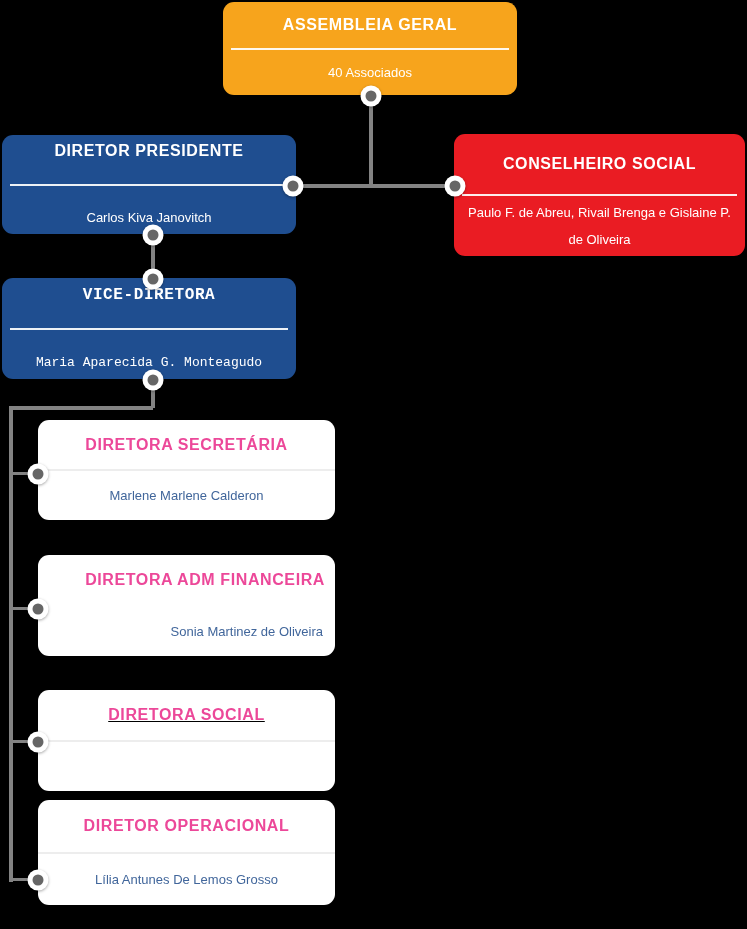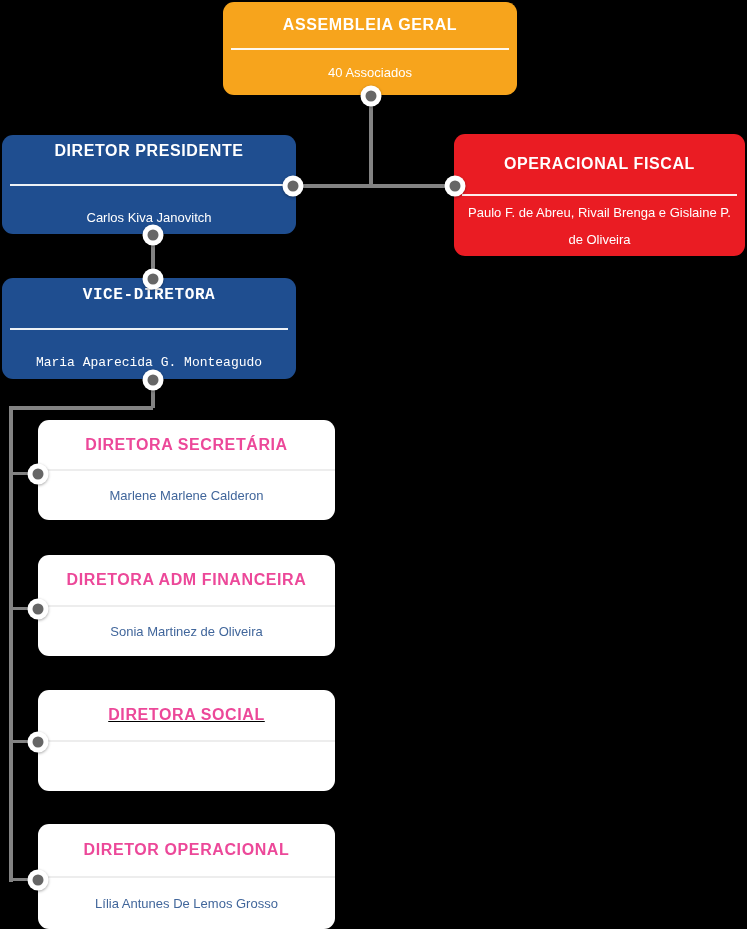--- a/index.html
+++ b/index.html
@@ -113,50 +113,50 @@
     <div class="subtitle">40 Associados</div>
   </div>
 
   <div class="node blue" style="left:2px; top:135px; width:294px; height:99px;">
     <div class="title">DIRETOR PRESIDENTE</div>
     <div class="sep"></div>
     <div class="subtitle">Carlos Kiva Janovitch</div>
   </div>
 
   <div class="node red" style="left:454px; top:134px; width:291px; height:122px;">
-    <div class="title">OPERACIONAL FISCAL</div>
+    <div class="title">CONSELHEIRO SOCIAL</div>
     <div class="sep"></div>
     <div class="subtitle">Paulo F. de Abreu, Rivail Brenga e Gislaine P. de Oliveira</div>
   </div>
 
   <div class="node blue" style="left:2px; top:278px; width:294px; height:101px;font-family:Liberation Mono, monospace;">
     <div class="title">VICE-DIRETORA</div>
     <div class="sep"></div>
     <div class="subtitle">Maria Aparecida G. Monteagudo</div>
   </div>
 
   <div class="node white" style="left:38px; top:420px; width:297px; height:100px;">
     <div class="title">DIRETORA SECRETÁRIA</div>
     <div class="sep"></div>
     <div class="subtitle">Marlene Marlene Calderon</div>
   </div>
 
-  <div class="node white" style="left:38px; top:555px; width:297px; height:101px;">
+  <div class="node white" style="left:38px; top:555px; width:297px; height:101px;align-items:flex-end;">
     <div class="title">DIRETORA ADM FINANCEIRA</div>
     <div class="sep"></div>
     <div class="subtitle">Sonia Martinez de Oliveira</div>
   </div>
 
   <div class="node white" style="left:38px; top:690px; width:297px; height:101px;text-decoration:underline;">
     <div class="title">DIRETORA SOCIAL</div>
     <div class="sep"></div>
     <div class="subtitle"></div>
   </div>
 
-  <div class="node white" style="left:38px; top:824px; width:297px; height:105px;">
+  <div class="node white" style="left:38px; top:800px; width:297px; height:105px;">
     <div class="title">DIRETOR OPERACIONAL</div>
     <div class="sep"></div>
     <div class="subtitle">Lília Antunes De Lemos Grosso</div>
   </div>
 
   <div class="dot" style="left:371px; top:96px;">
       <div class="core"></div>
     </div>
   <div class="dot" style="left:293px; top:186px;">
       <div class="core"></div>

